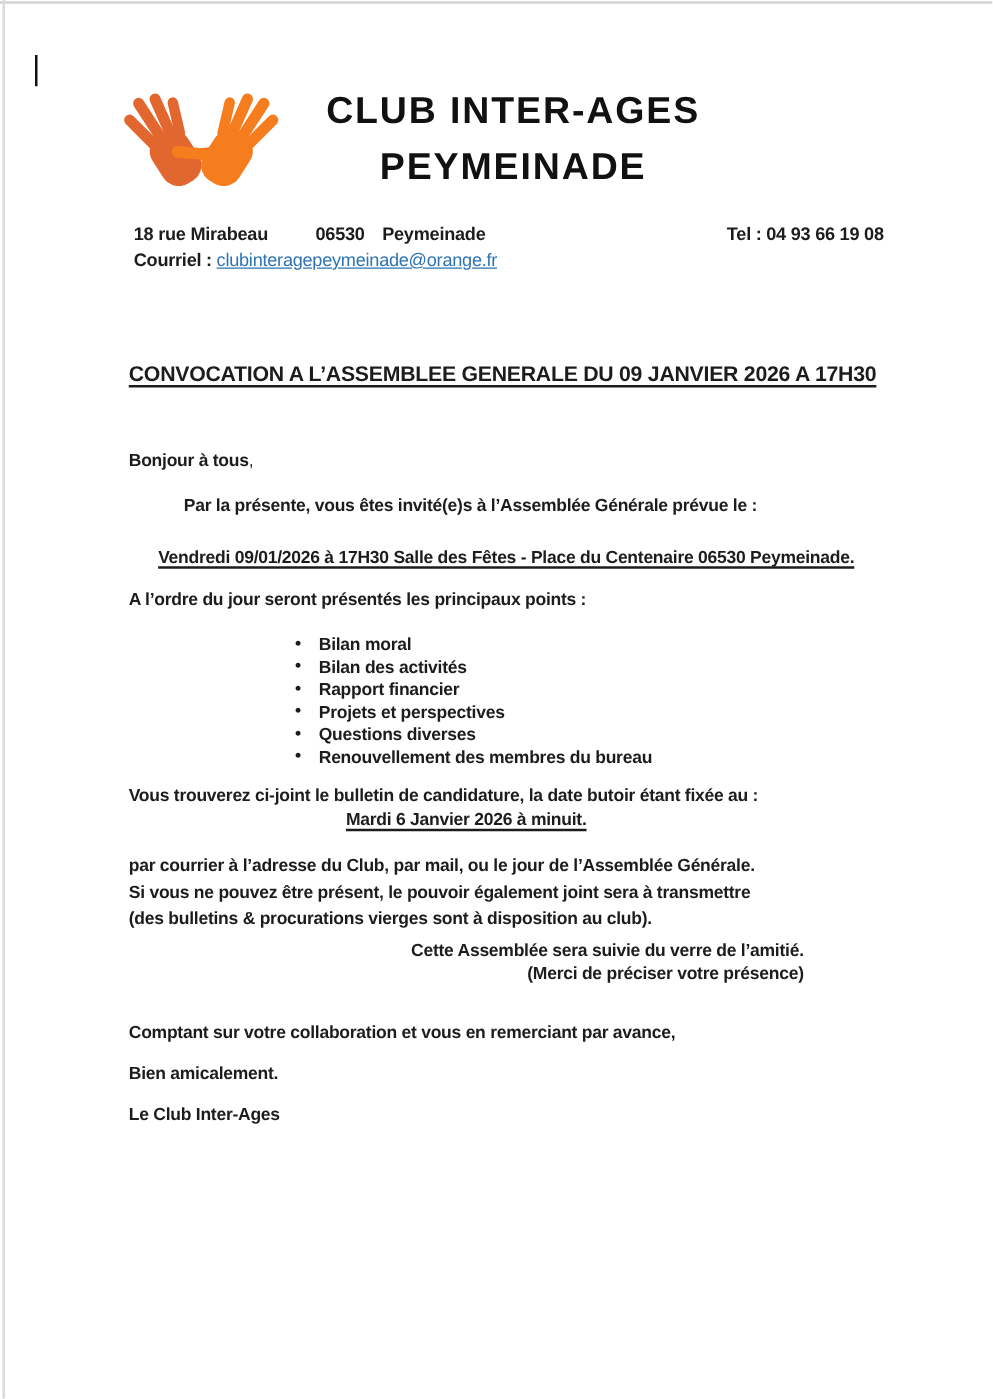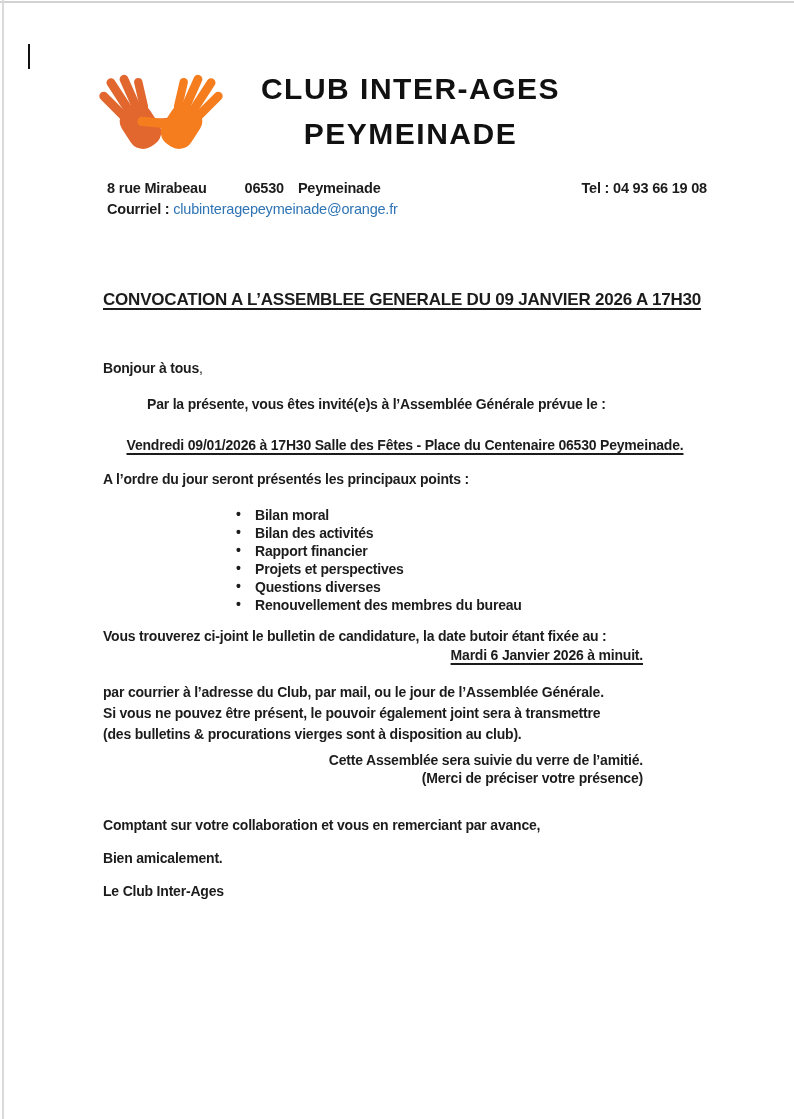--- a/index.html
+++ b/index.html
@@ -25,21 +25,21 @@
   }
 
   .header-info{
     position:absolute;left:107px;top:178px;width:600px;
     font-size:14.5px;font-weight:700;line-height:20px;letter-spacing:-0.2px;
   }
   .addr-row{display:flex;justify-content:space-between;align-items:flex-start;}
   .addr-postal{margin-left:38px;}
   .addr-city{margin-left:14px;}
   .email-line{margin-top:1px;}
-  .email-link{font-weight:400;cursor:pointer;}
+  .email-link{font-weight:400;text-decoration:underline;cursor:pointer;}
 
   .content{
     position:absolute;left:103px;top:290px;width:604px;
     font-size:14px;font-weight:700;letter-spacing:-0.2px;line-height:21px;color:#1c1c1c;
   }
   .heading{
     font-size:17px;line-height:20px;letter-spacing:-0.2px;
     text-decoration:underline;text-decoration-thickness:1.5px;text-underline-offset:3px;
     white-space:nowrap;
   }
@@ -48,21 +48,21 @@
   .intro{margin-top:15px;margin-left:44px;}
   .event-line{
     margin-top:20px;white-space:nowrap;
     text-decoration:underline;text-decoration-thickness:1.5px;text-underline-offset:3px;text-align:center;
   }
   .agenda-intro{margin-top:13px;}
   ul.agenda{margin:16px 0 0 0;padding:0;list-style:none;line-height:18px;}
   ul.agenda li{position:relative;padding-left:152px;}
   ul.agenda li .bullet{position:absolute;left:133px;top:-1px;}
   .deadline{margin-top:13px;line-height:19px;}
-  .deadline-date-wrap{width:540px;text-align:right;}
+  .deadline-date-wrap{width:540px;text-align:center;}
   .deadline-date{
     text-decoration:underline;text-decoration-thickness:1.5px;text-underline-offset:3px;
   }
   .proxy{margin-top:17px;line-height:21px;}
   .closing{margin-top:6px;width:540px;text-align:right;line-height:18px;}
   .thanks{margin-top:28px;}
   .regards{margin-top:12px;}
   .signature{margin-top:12px;}
 </style>
 </head>
@@ -89,21 +89,21 @@
   </svg>
 
   <div class="club-title">
     <div>CLUB INTER-AGES</div>
     <div>PEYMEINADE</div>
   </div>
 
   <div class="header-info">
     <div class="addr-row">
       <div>
-        <span>8 rue Mirabeau</span><span class="addr-postal">06530</span><span class="addr-city">Peymeinade</span>
+        <span>18 rue Mirabeau</span><span class="addr-postal">06530</span><span class="addr-city">Peymeinade</span>
       </div>
       <div>Tel : 04 93 66 19 08</div>
     </div>
     <div class="email-line">
       <span>Courriel :</span>
       <a class="email-link" style="color:#2e74b5">clubinteragepeymeinade@orange.fr</a>
     </div>
   </div>
 
   <div class="content">

